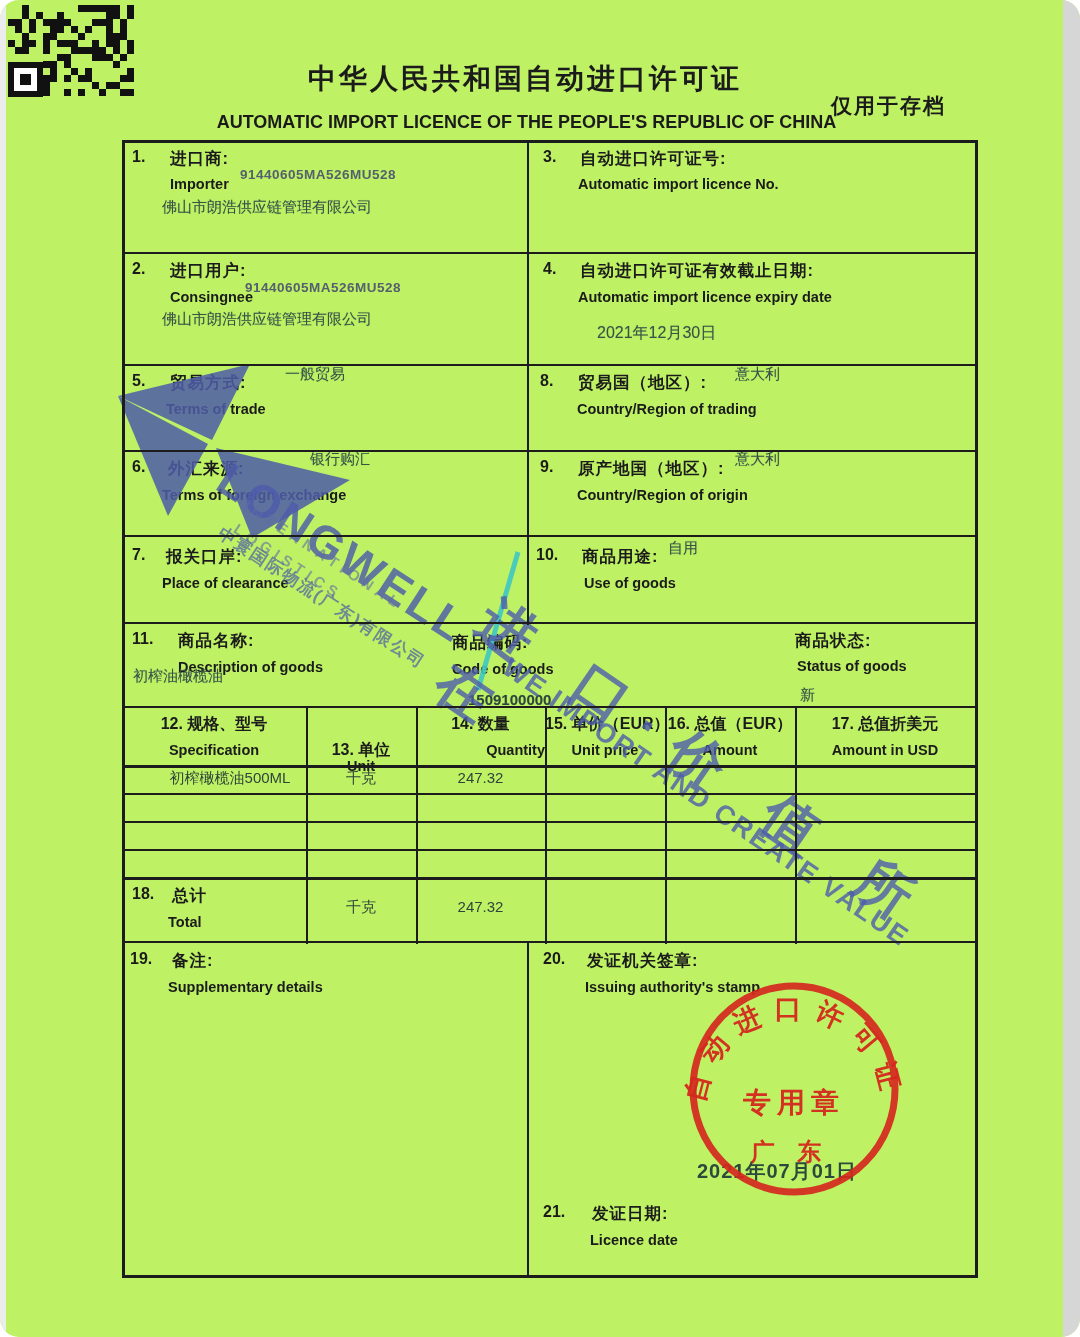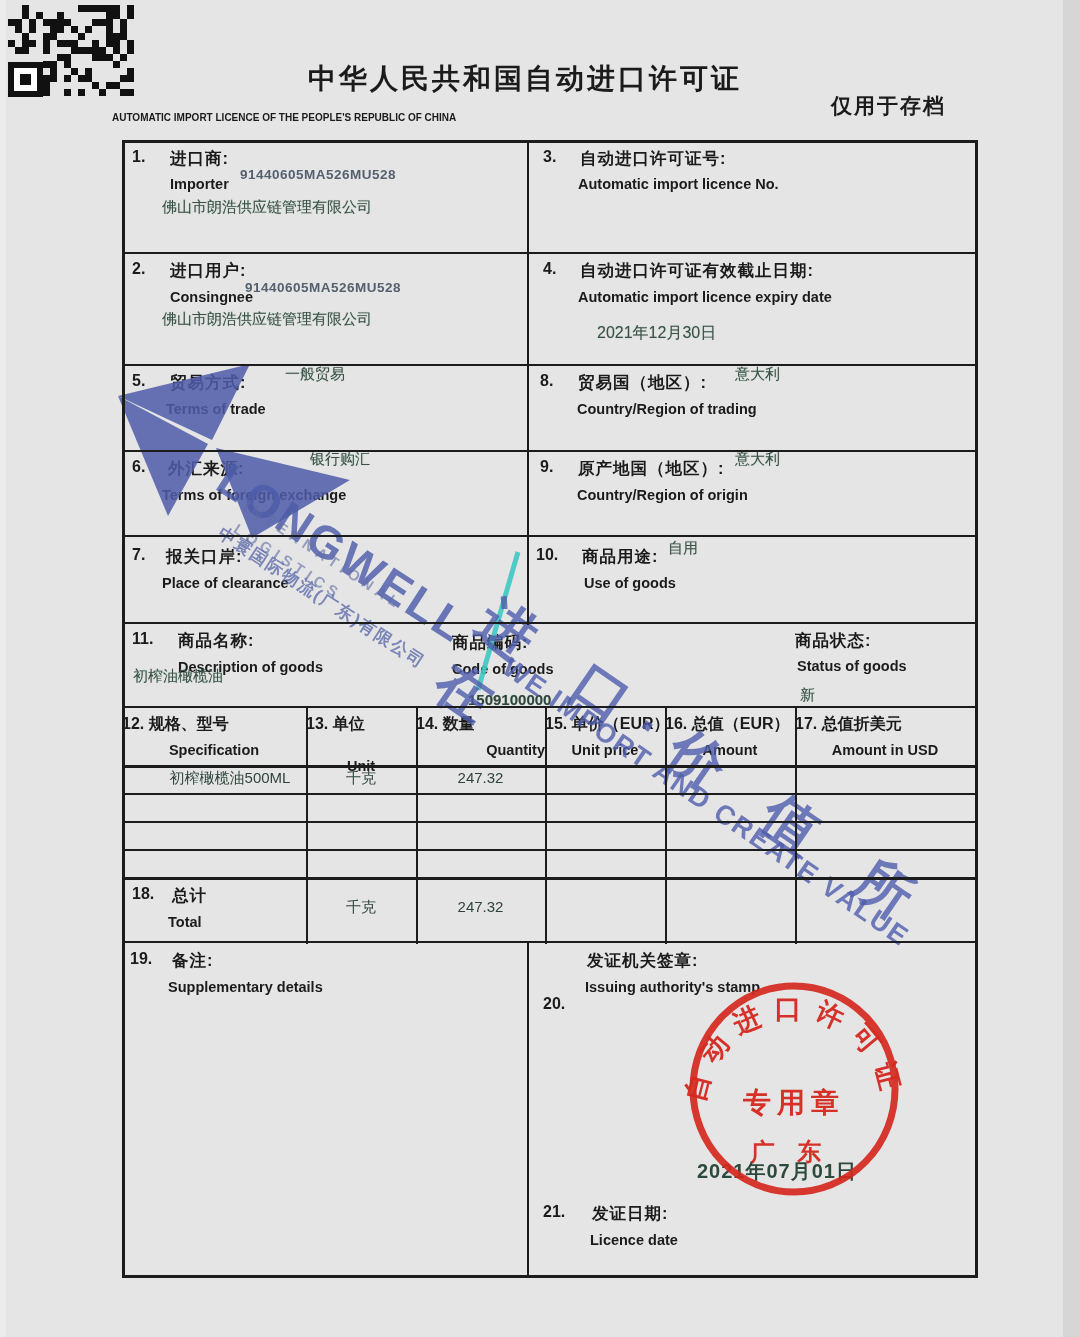--- a/index.html
+++ b/index.html
@@ -1,25 +1,25 @@
 <!DOCTYPE html>
 <html><head>
 <meta charset="utf-8">
 <style>
   html,body{margin:0;padding:0;background:#ffffff;}
-  #doc{position:relative;width:1080px;height:1337px;background:#e5e5e5;overflow:hidden;
-       font-family:"Liberation Sans","DejaVu Sans",sans-serif;color:#1b1b1b;}
+  #doc{position:relative;width:1080px;height:1337px;background:#bef264;overflow:hidden;
+       font-family:"Liberation Sans","DejaVu Sans",sans-serif;color:#1b1b1b;border-radius:19px;}
   .abs{position:absolute;white-space:nowrap;}
   .no{font-weight:bold;font-size:16px;}
   .zh{font-weight:bold;font-size:16.5px;letter-spacing:1px;}
   .en{font-weight:bold;font-size:14.5px;}
   .val{font-size:15px;color:#3a5146;text-shadow:0 0 1px rgba(70,130,100,.4);}
   .code{font-size:13.5px;font-weight:bold;color:#55606e;letter-spacing:.5px;}
   .line{position:absolute;background:#1c1c1c;}
-  .hdrline1{font-weight:bold;font-size:16px;}
+  .hdrline1{font-weight:bold;font-size:16px;text-align:center;}
   .hdrline2{font-weight:bold;font-size:14.5px;text-align:center;}
   .cellval{font-size:15px;color:#2e443b;text-align:center;}
   .wm{position:absolute;pointer-events:none;}
   .wm-longwell{font-weight:bold;font-size:46px;letter-spacing:3px;color:rgba(77,92,168,.82);
        transform:rotate(33deg);transform-origin:0 0;}
   .wm-intl{font-weight:bold;font-size:15px;letter-spacing:5px;color:rgba(95,108,165,.6);
        transform:rotate(33deg);transform-origin:0 0;}
   .wm-cn{font-weight:bold;font-size:17px;letter-spacing:2px;color:rgba(80,95,165,.72);
        transform:rotate(33deg);transform-origin:0 0;}
   .wm-slogan-zh{font-weight:bold;font-size:56px;letter-spacing:21px;color:rgba(77,93,171,.8);
@@ -137,21 +137,21 @@
       <rect x="70" y="84" width="7" height="7" fill="#111"></rect>
       <rect x="91" y="84" width="7" height="7" fill="#111"></rect>
       <rect x="112" y="84" width="7" height="7" fill="#111"></rect>
       <rect x="119" y="84" width="7" height="7" fill="#111"></rect>
       <rect x="0" y="57" width="35" height="35" fill="#111"></rect>
       <rect x="6" y="63" width="23" height="23" fill="#fff"></rect>
       <rect x="12" y="69" width="11" height="11" fill="#111"></rect>
     </svg>
 
   <div class="abs" style="left:120px;top:60px;width:810px;text-align:center;font-size:28px;font-weight:bold;letter-spacing:3px;">中华人民共和国自动进口许可证</div>
-  <div class="abs" style="left:112px;top:112px;width:805px;font-size:10px;font-weight:bold;">AUTOMATIC IMPORT LICENCE OF THE PEOPLE'S REPUBLIC OF CHINA</div>
+  <div class="abs" style="left:124px;top:112px;width:805px;text-align:center;font-size:18px;font-weight:bold;">AUTOMATIC IMPORT LICENCE OF THE PEOPLE'S REPUBLIC OF CHINA</div>
   <div class="abs" style="left:831px;top:92px;font-size:21px;font-weight:bold;letter-spacing:2px;">仅用于存档</div>
 
   <div class="abs no" style="left:132px;top:148px;">1.</div>
   <div class="abs zh" style="left:170px;top:148px;">进口商:</div>
   <div class="abs en" style="left:170px;top:176px;">Importer</div>
   <div class="abs code" style="left:240px;top:167px;">91440605MA526MU528</div>
   <div class="abs val" style="left:162px;top:198px;">佛山市朗浩供应链管理有限公司</div>
 
   <div class="abs no" style="left:132px;top:260px;">2.</div>
   <div class="abs zh" style="left:170px;top:260px;">进口用户:</div>
@@ -206,21 +206,21 @@
   <div class="abs en" style="left:452px;top:661px;">Code of goods</div>
   <div class="abs val" style="left:468px;top:691px;font-weight:bold;color:#2e443b;">1509100000</div>
 
   <div class="abs zh" style="left:795px;top:630px;">商品状态:</div>
   <div class="abs en" style="left:797px;top:658px;">Status of goods</div>
   <div class="abs val" style="left:800px;top:686px;">新</div>
 
   <div class="abs hdrline1" style="left:122px;top:714px;width:184px;">
     <span>12.</span>&nbsp;<span>规格、型号</span></div>
   <div class="abs hdrline2" style="left:122px;top:742px;width:184px;">Specification</div>
-  <div class="abs hdrline1" style="left:306px;top:714px;width:110px;">
+  <div class="abs hdrline1" style="left:306px;top:740px;width:110px;">
     <span>13.</span>&nbsp;<span>单位</span></div>
   <div class="abs hdrline2" style="left:306px;top:758px;width:110px;">Unit</div>
   <div class="abs hdrline1" style="left:416px;top:714px;width:129px;">
     <span>14.</span>&nbsp;<span>数量</span></div>
   <div class="abs hdrline2" style="left:416px;top:742px;width:129px;text-align:right;">Quantity</div>
   <div class="abs hdrline1" style="left:545px;top:714px;width:120px;">
     <span>15.</span>&nbsp;<span>单价（EUR）</span></div>
   <div class="abs hdrline2" style="left:545px;top:742px;width:120px;">Unit price</div>
   <div class="abs hdrline1" style="left:665px;top:714px;width:130px;">
     <span>16.</span>&nbsp;<span>总值（EUR）</span></div>
@@ -236,21 +236,21 @@
   <div class="abs no" style="left:132px;top:885px;">18.</div>
   <div class="abs zh" style="left:172px;top:885px;">总计</div>
   <div class="abs en" style="left:168px;top:914px;">Total</div>
   <div class="abs cellval" style="left:306px;top:898px;width:110px;">千克</div>
   <div class="abs cellval" style="left:416px;top:898px;width:129px;">247.32</div>
 
   <div class="abs no" style="left:130px;top:950px;">19.</div>
   <div class="abs zh" style="left:172px;top:950px;">备注:</div>
   <div class="abs en" style="left:168px;top:979px;">Supplementary details</div>
 
-  <div class="abs no" style="left:543px;top:950px;margin-top:45px;">20.</div>
+  <div class="abs no" style="left:543px;top:950px;">20.</div>
   <div class="abs zh" style="left:587px;top:950px;">发证机关签章:</div>
   <div class="abs en" style="left:585px;top:979px;">Issuing authority's stamp</div>
 
   <div class="abs no" style="left:543px;top:1203px;">21.</div>
   <div class="abs zh" style="left:592px;top:1203px;">发证日期:</div>
   <div class="abs en" style="left:590px;top:1232px;">Licence date</div>
 
   <div class="abs" style="left:697px;top:1158px;font-size:20px;font-weight:bold;color:#2c4a3c;letter-spacing:1px;">2021年07月01日</div>
 
   <svg class="wm" style="left:112px;top:358px;" width="270" height="185" viewBox="0 0 270 185">

